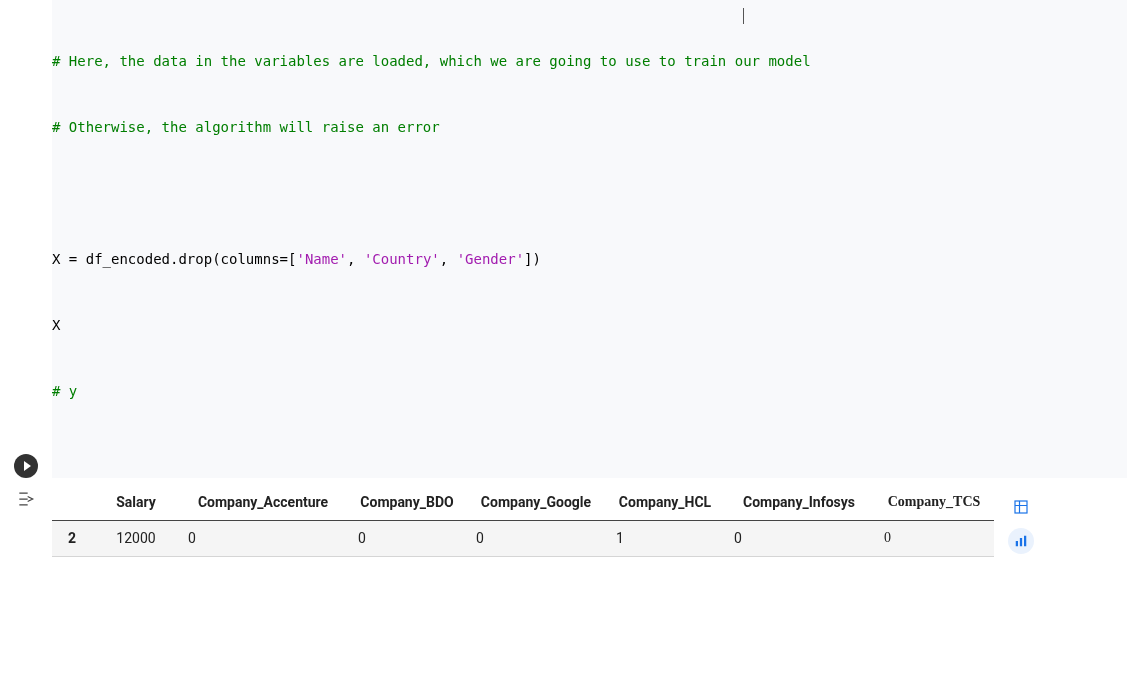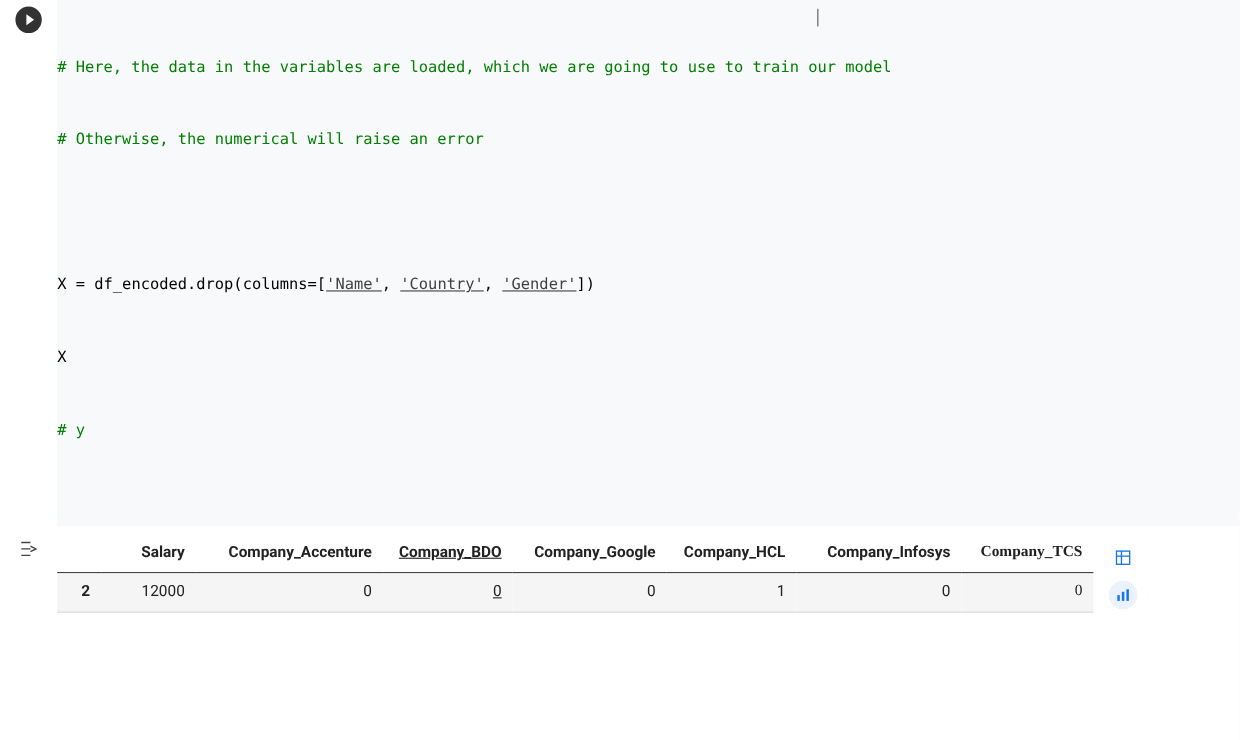--- a/index.html
+++ b/index.html
@@ -8,20 +8,21 @@
       font-size: 14px;
       background: #ffffff;
       width: 1127px;
       height: 673px;
       overflow: hidden;
     }
     
     .cell-container {
       display: flex;
       width: 100%;
+      align-items: flex-end;
     }
     
     .gutter-col {
       width: 52px;
       display: flex;
       flex-direction: column;
       align-items: center;
       padding-top: 6px;
     }
     
@@ -52,21 +53,21 @@
       line-height: 22px;
       padding: 6px 0 10px 0;
       color: #000;
       white-space: pre;
       position: relative;
       background: #f8f9fb;
     }
     
     .code-line { min-height: 22px; }
     .comment { color: #007e00; }
-    .string { color: #404040; text-decoration: underline; }
+    .string { color: #a21caf; }
     .punct { color: #000; }
     .var { color: #000; }
     
     .cursor-bar {
       display: inline-block;
       border-left: 1px solid #555;
       height: 16px;
       vertical-align: middle;
       margin: 0 1px;
     }
@@ -106,21 +107,20 @@
     }
     
     table.dataframe {
       border-collapse: collapse;
       font-family: -apple-system, BlinkMacSystemFont, "Segoe UI", Roboto, Arial, sans-serif;
       font-size: 14px;
     }
     
     table.dataframe th,
     table.dataframe td {
-      text-align: right;
       padding: 0 10px;
       height: 36px;
       border-bottom: 1px solid #d5d5d5;
       color: #222;
     }
     
     table.dataframe thead th {
       font-weight: 700;
       border-bottom: 1px solid #444;
     }
@@ -156,36 +156,36 @@
     .side-btn svg { width: 18px; height: 18px; }
     
     .icon-stroke { stroke: #1a73e8; stroke-width: 1.6; fill: none; }
     .icon-fill { fill: #1a73e8; }
     .icon-dark { stroke: #444; stroke-width: 1.5; fill: none; }
 
     
     .col-idx { width: 40px; }
     .col-sal { width: 86px; text-align: center; padding-left: 12px !important; }
     .col-acc { width: 170px; }
-    .col-bdo { width: 118px; text-decoration: underline; }
+    .col-bdo { width: 118px; }
     .col-goo { width: 140px; }
     .col-hcl { width: 118px; }
     .col-inf { width: 150px; }
     .col-tcs { width: 120px; font-family: Liberation Serif, serif; }
   </style>
 </head>
 <body>
 
 <div class="cell-container">
   <div class="gutter-col">
     <div class="run-button"></div>
   </div>
   <div class="code-area">
     <div class="code-line"><span class="comment"># Here, the data in the variables are loaded, which we are going to use to train our model</span></div>
-    <div class="code-line"><span class="comment"># Otherwise, the numerical will raise an error</span></div>
+    <div class="code-line"><span class="comment"># Otherwise, the algorithm will raise an error</span></div>
     <div class="code-line"></div>
     <div class="code-line"><span class="var">X </span><span class="punct">=</span><span class="var"> df_encoded.drop(columns</span><span class="punct">=</span><span class="punct">[</span><span class="string">'Name'</span><span class="punct">, </span><span class="string">'Country'</span><span class="punct">, </span><span class="string">'Gender'</span><span class="punct">]</span><span class="punct">)</span></div>
     <div class="code-line"><span class="var">X</span></div>
     <div class="code-line"><span class="comment"># y</span></div>
     <span class="cursor-bar" style="position:absolute; top:8px; left:690px;"></span>
   </div>
 </div>
 
 <div class="output-container">
   <div class="output-gutter">

